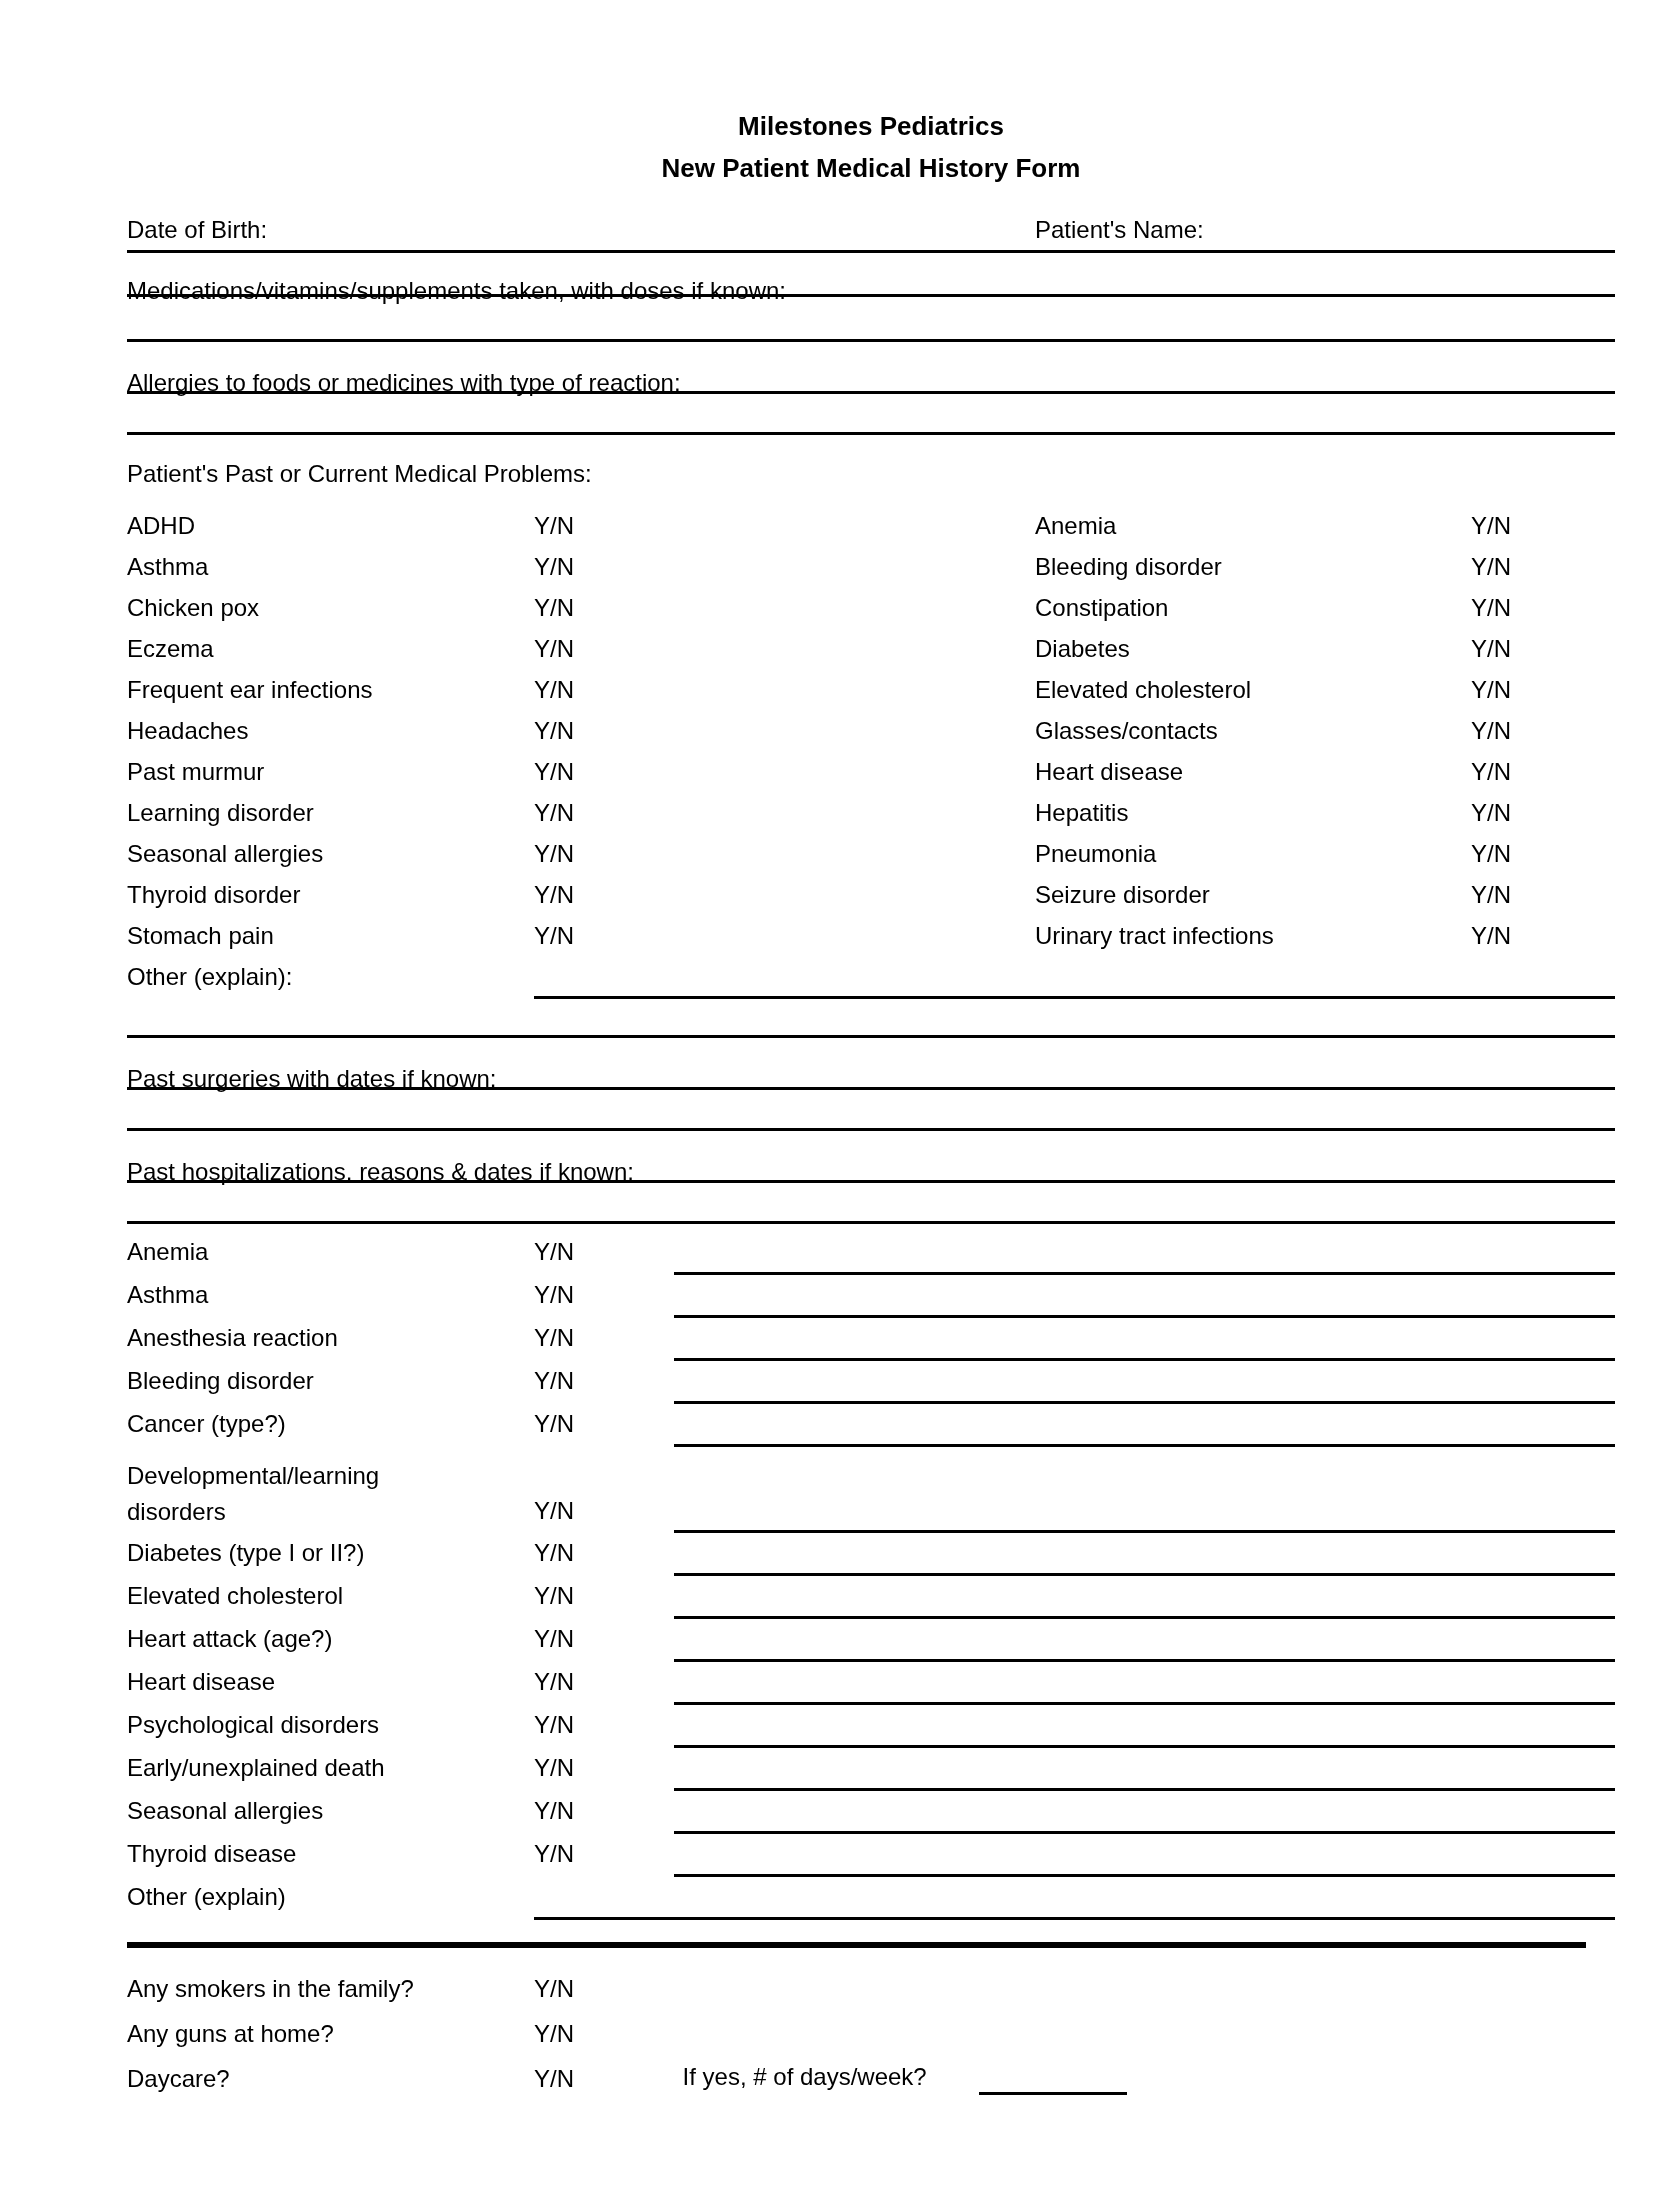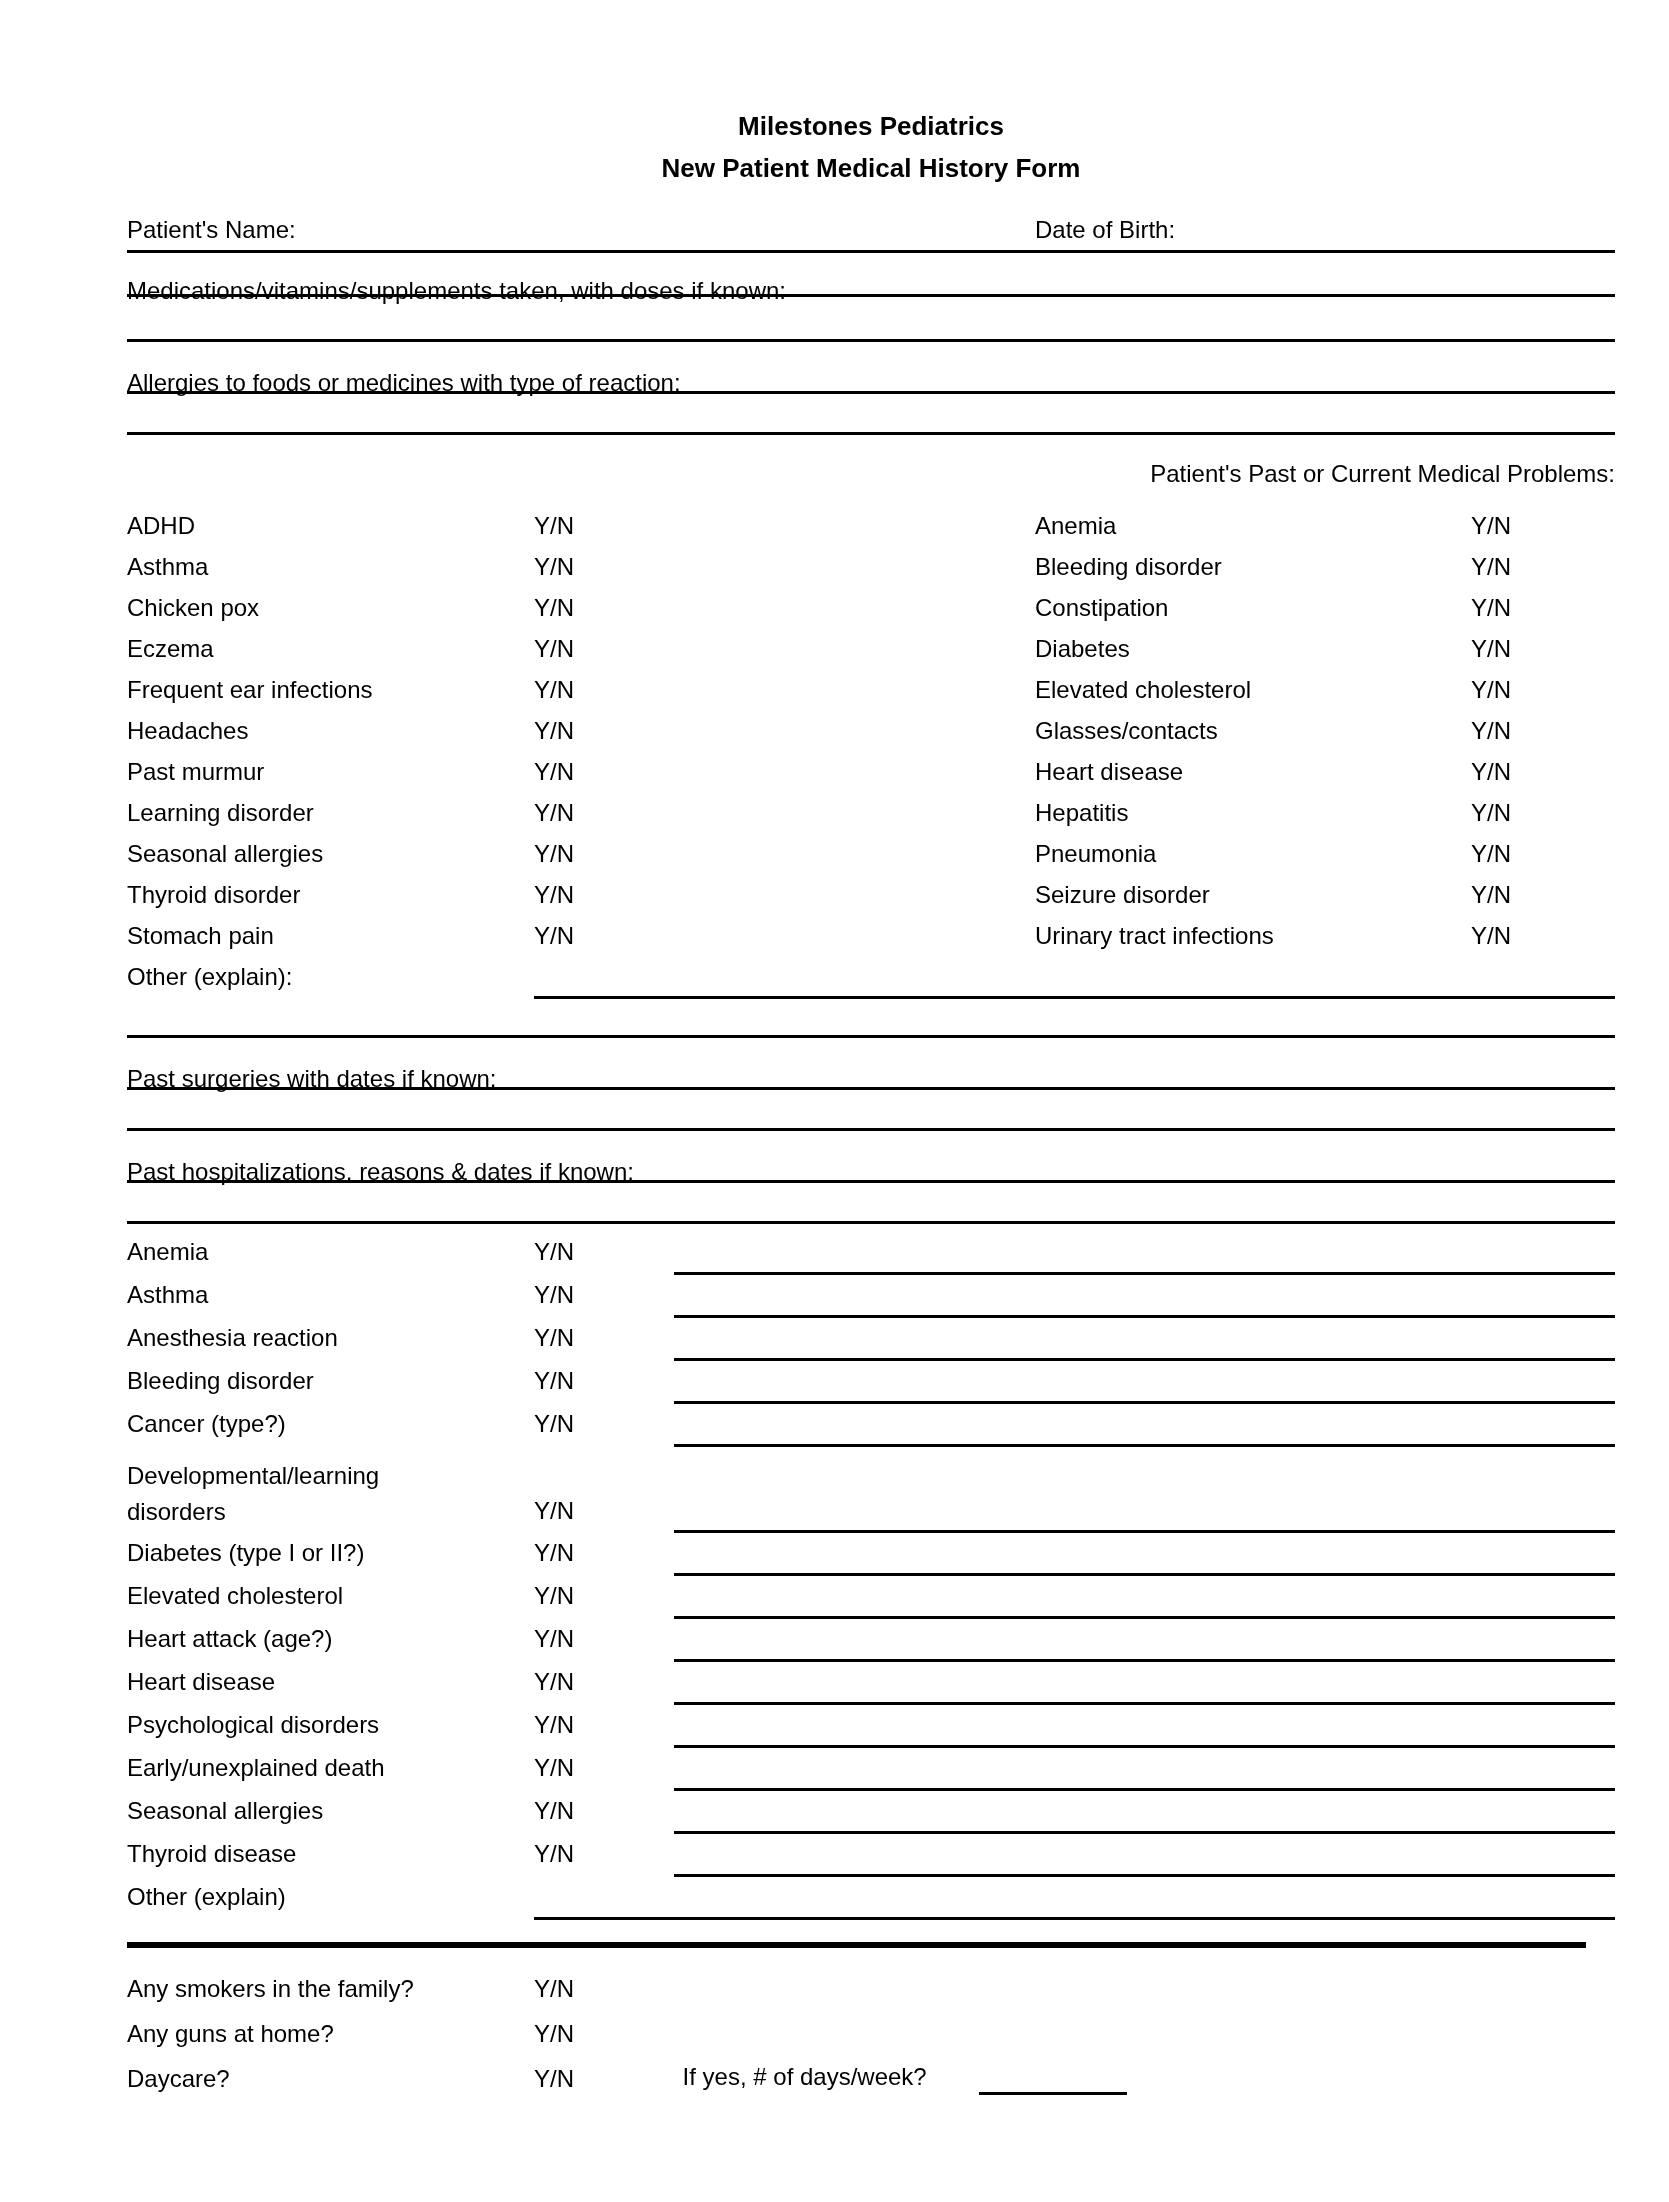--- a/index.html
+++ b/index.html
@@ -43,21 +43,21 @@
   }
   .sec-label.tallpad { height: 52px; padding-top: 22.4px; }
   .blank-line { height: 45px; border-bottom: 3.4px solid #000; }
   .blank-line.short { height: 41px; }
 
   
   .problems-heading {
     height: 59px;
     padding-top: 20.6px;
     line-height: 38px;
-    text-align: right;
+    text-align: left;
   }
   .problems { margin-top: 12px; }
   .prob-row {
     display: grid;
     grid-template-columns: 407px 501px 436px 1fr;
     height: 41px;
     align-items: center;
   }
   .other-row {
     position: relative;
@@ -128,22 +128,22 @@
 </style>
 </head>
 <body>
 
 <div class="page">
 
   <div class="title1">Milestones Pediatrics</div>
   <div class="title2">New Patient Medical History Form</div>
 
   <div class="name-row">
+    <div>Date of Birth:</div>
     <div>Patient's Name:</div>
-    <div>Date of Birth:</div>
   </div>
 
   <div class="sec-label">Medications/vitamins/supplements taken, with doses if known:</div>
   <div class="blank-line"></div>
 
   <div class="sec-label tallpad">Allergies to foods or medicines with type of reaction:</div>
   <div class="blank-line short"></div>
 
   <div class="problems-heading">Patient's Past or Current Medical Problems:</div>
 

